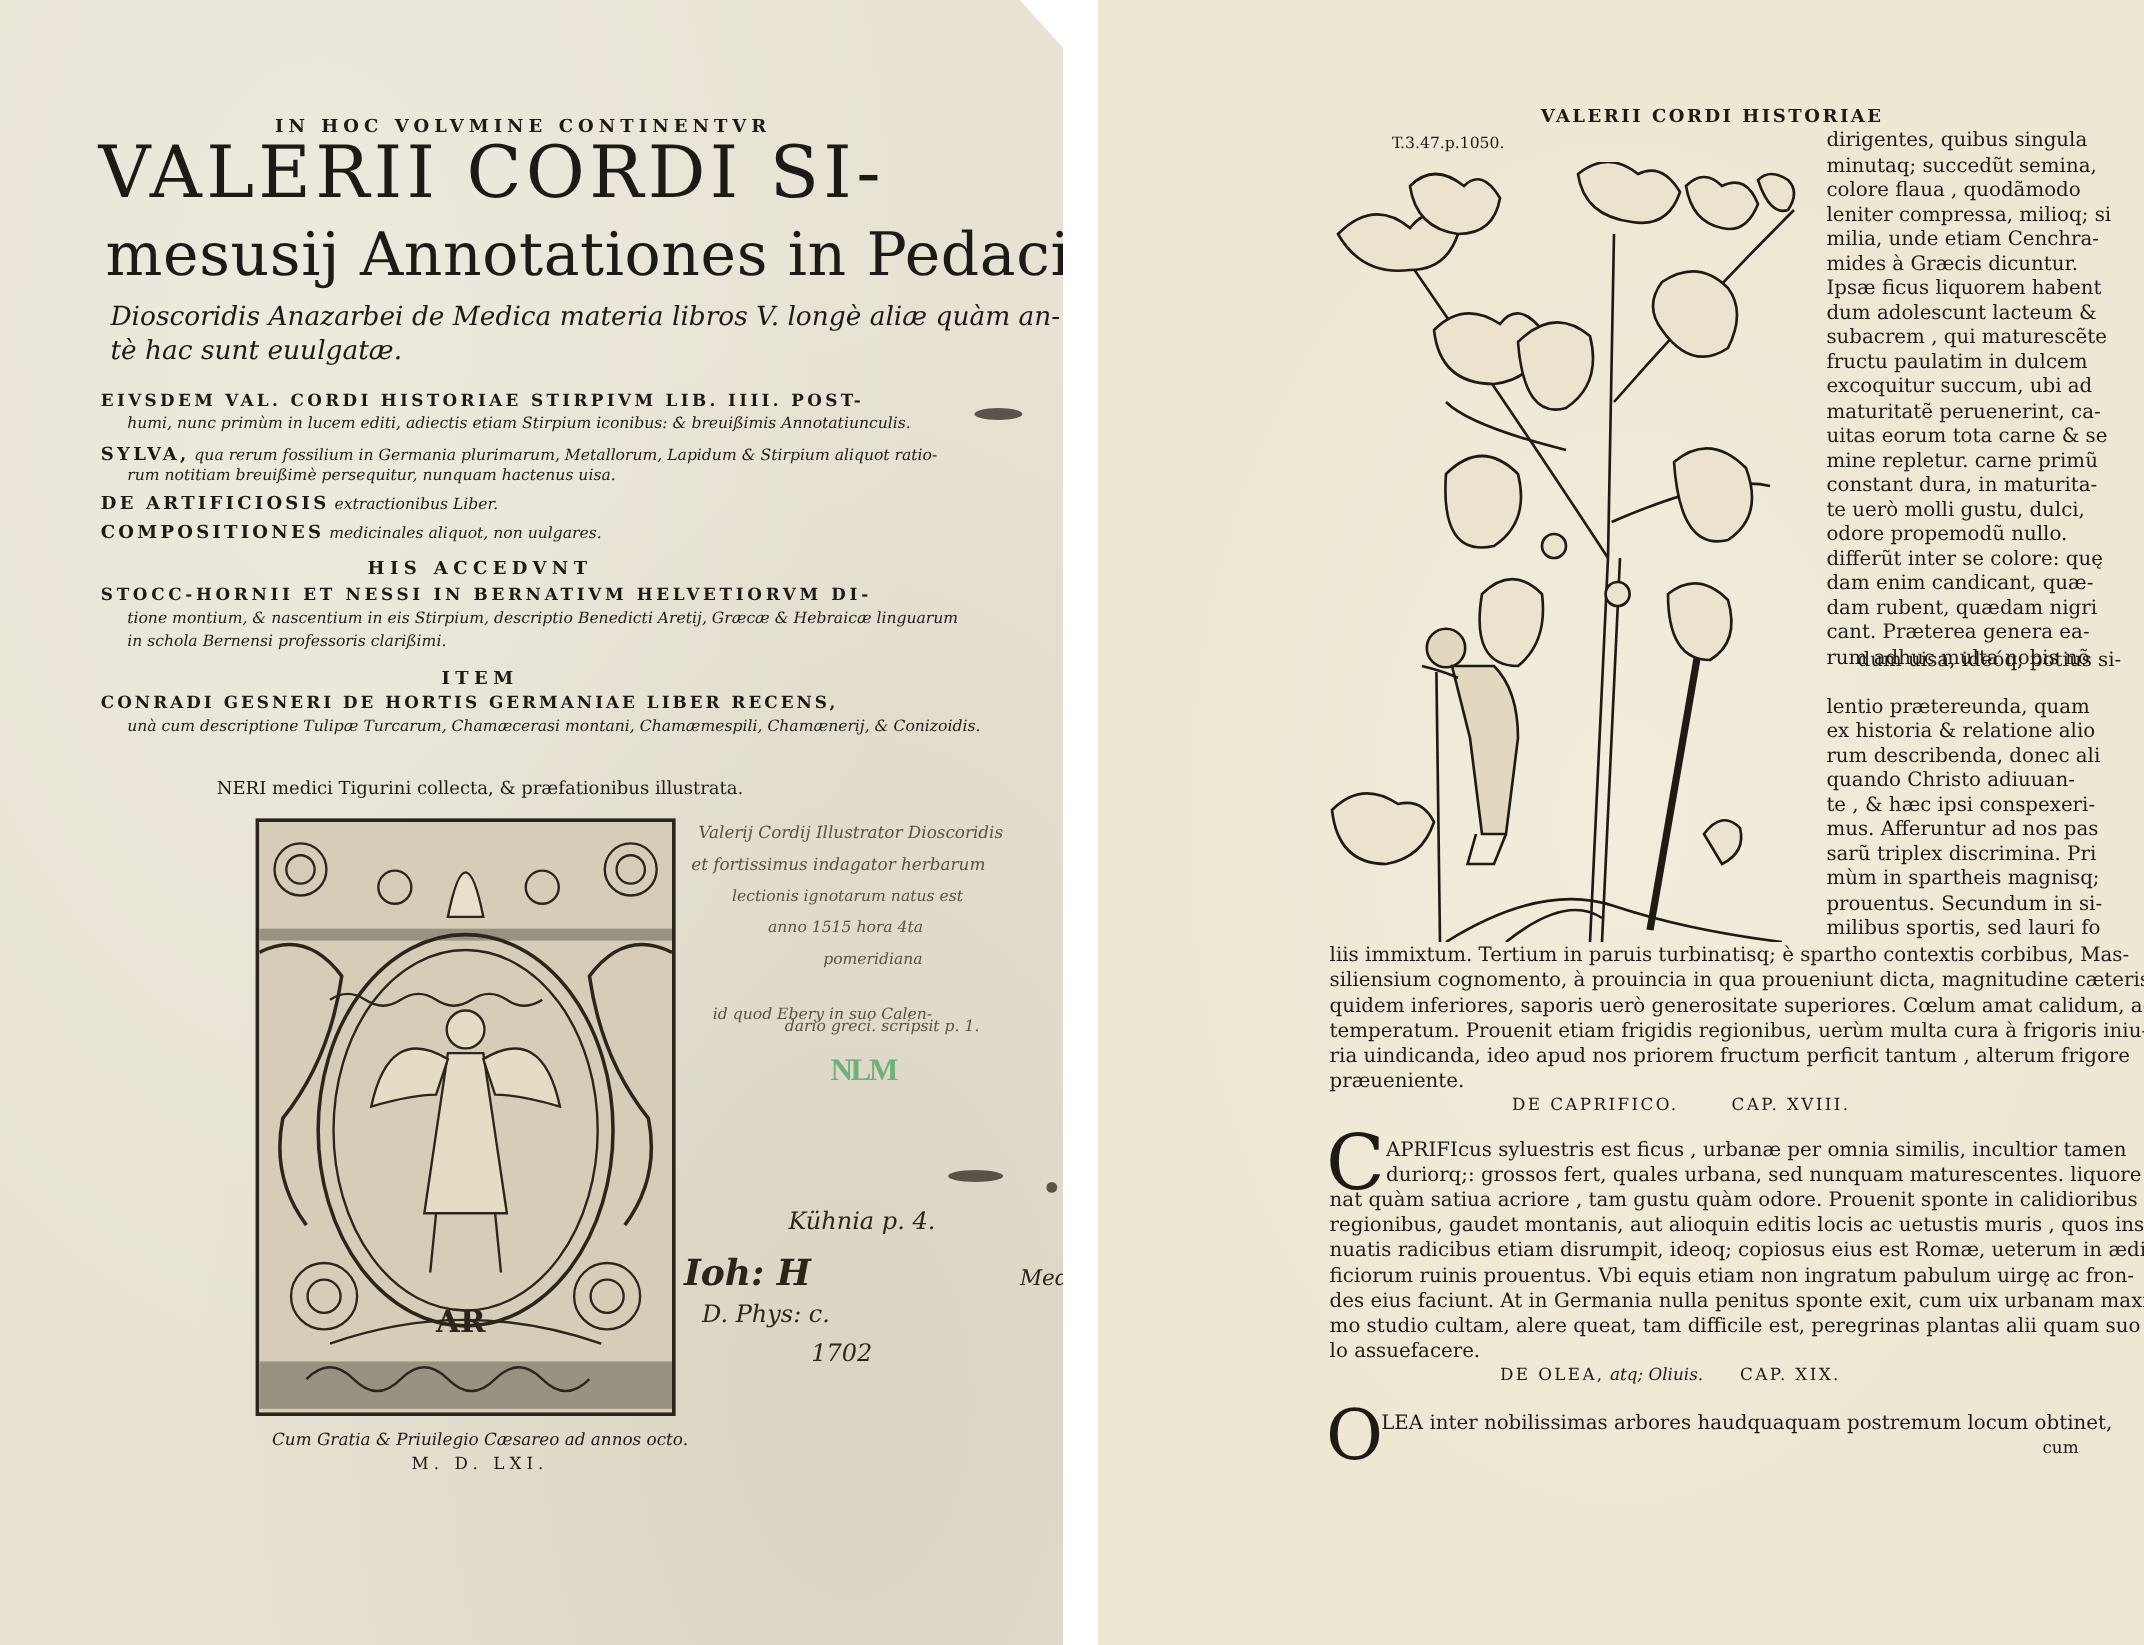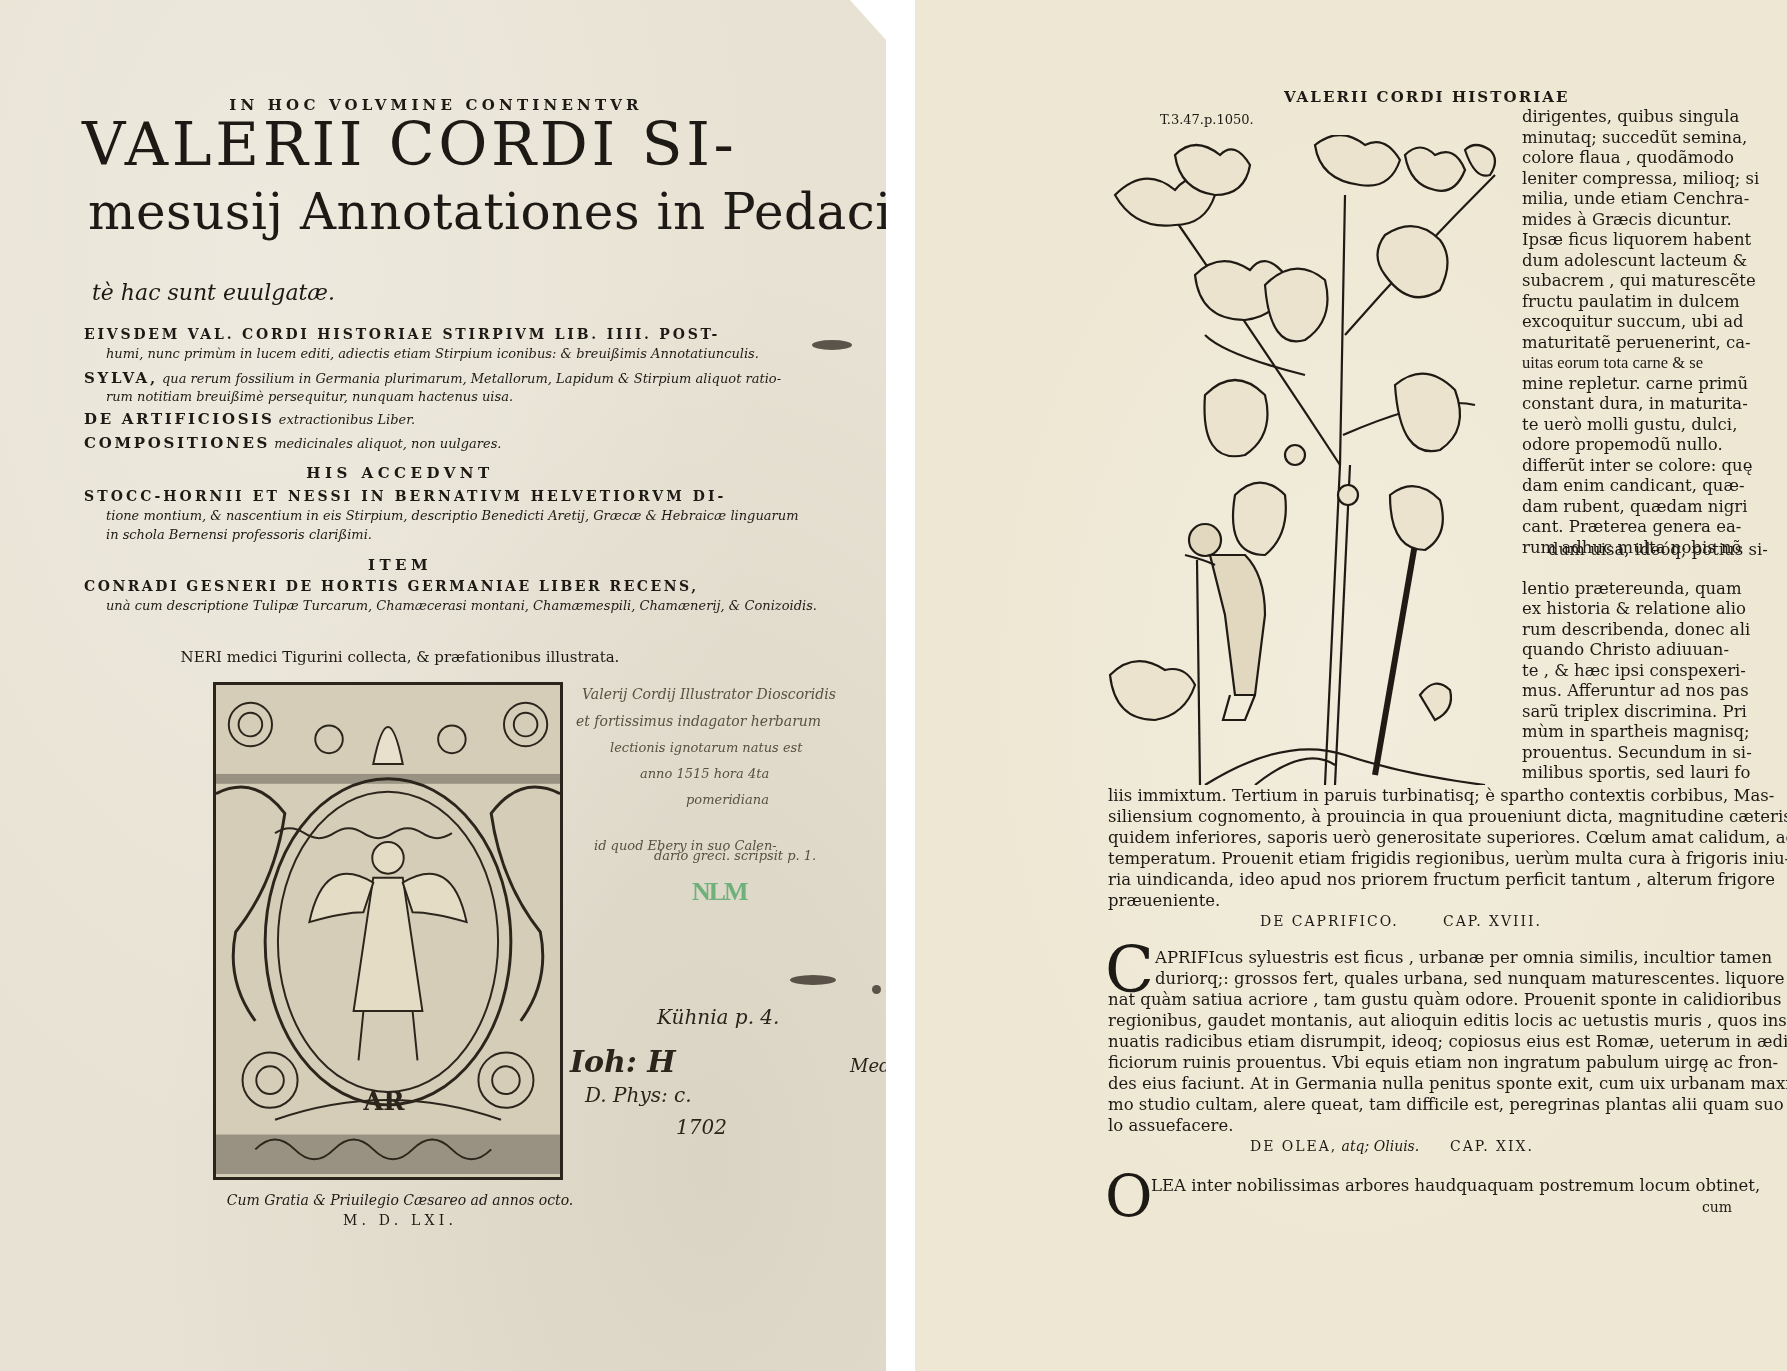--- a/index.html
+++ b/index.html
@@ -45,20 +45,21 @@
   .dropcap{position:absolute;font-size:64px;line-height:60px;font-family:"DejaVu Serif",serif;}
   .indent-line{position:absolute;font-size:16.5px;line-height:20.5px;white-space:nowrap;}
 </style>
 </head>
 <body>
 
 <div class="page" id="left-page">
   <div class="abs center" id="lp-header">IN HOC VOLVMINE CONTINENTVR</div>
   <div class="abs" id="lp-title1">VALERII CORDI SI-</div>
   <div class="abs" id="lp-title2">mesusij Annotationes in Pedacij</div>
+  <div class="abs it" id="lp-sub1">Dioscoridis Anazarbei de Medica materia libros V. longè aliæ quàm an-</div>
   <div class="abs it" id="lp-sub2">tè hac sunt euulgatæ.</div>
 
   <div class="abs lp-line caps" style="top:326px;font-size:14px;letter-spacing:.2em;">EIVSDEM VAL. CORDI HISTORIAE STIRPIVM LIB. IIII. POST-</div>
   <div class="abs lp-indent" style="top:346px;">humi, nunc primùm in lucem editi, adiectis etiam Stirpium iconibus: &amp; breuißimis Annotatiunculis.</div>
 
   <div class="abs lp-line" style="top:369px;">
     <span class="caps">SYLVA,</span><span class="it" style="font-size:13px;"> qua rerum fossilium in Germania plurimarum, Metallorum, Lapidum &amp; Stirpium aliquot ratio-</span>
   </div>
   <div class="abs lp-indent" style="top:389px;">rum notitiam breuißimè persequitur, nunquam hactenus uisa.</div>
 
@@ -195,21 +196,21 @@
     <div class="col-line" style="top:148px;">colore flaua , quodãmodo</div>
     <div class="col-line" style="top:168.5px;">leniter compressa, milioq; si</div>
     <div class="col-line" style="top:189px;">milia, unde etiam Cenchra-</div>
     <div class="col-line" style="top:209.5px;">mides à Græcis dicuntur.</div>
     <div class="col-line" style="top:230px;">Ipsæ ficus liquorem habent</div>
     <div class="col-line" style="top:250.5px;">dum adolescunt lacteum &amp;</div>
     <div class="col-line" style="top:271px;">subacrem , qui maturescẽte</div>
     <div class="col-line" style="top:291.5px;">fructu paulatim in dulcem</div>
     <div class="col-line" style="top:312px;">excoquitur succum, ubi ad</div>
     <div class="col-line" style="top:332.5px;">maturitatẽ peruenerint, ca-</div>
-    <div class="col-line" style="top:353px;font-family:Liberation Serif, serif;">uitas eorum tota carne &amp; se</div>
+    <div class="col-line" style="top:353px;">uitas eorum tota carne &amp; se</div>
     <div class="col-line" style="top:373.5px;">mine repletur. carne primũ</div>
     <div class="col-line" style="top:394px;">constant dura, in maturita-</div>
     <div class="col-line" style="top:414.5px;">te uerò molli gustu, dulci,</div>
     <div class="col-line" style="top:435px;">odore propemodũ nullo.</div>
     <div class="col-line" style="top:455.5px;">differũt inter se colore: quę</div>
     <div class="col-line" style="top:476px;">dam enim candicant, quæ-</div>
     <div class="col-line" style="top:496.5px;">dam rubent, quædam nigri</div>
     <div class="col-line" style="top:517px;">cant. Præterea genera ea-</div>
     <div class="col-line" style="top:537.5px;">rum adhuc multa nobis nõ</div>
     <div class="col-line" style="top:540px;margin-left:26px;">dum uisa, ideóq; potius si-</div>

